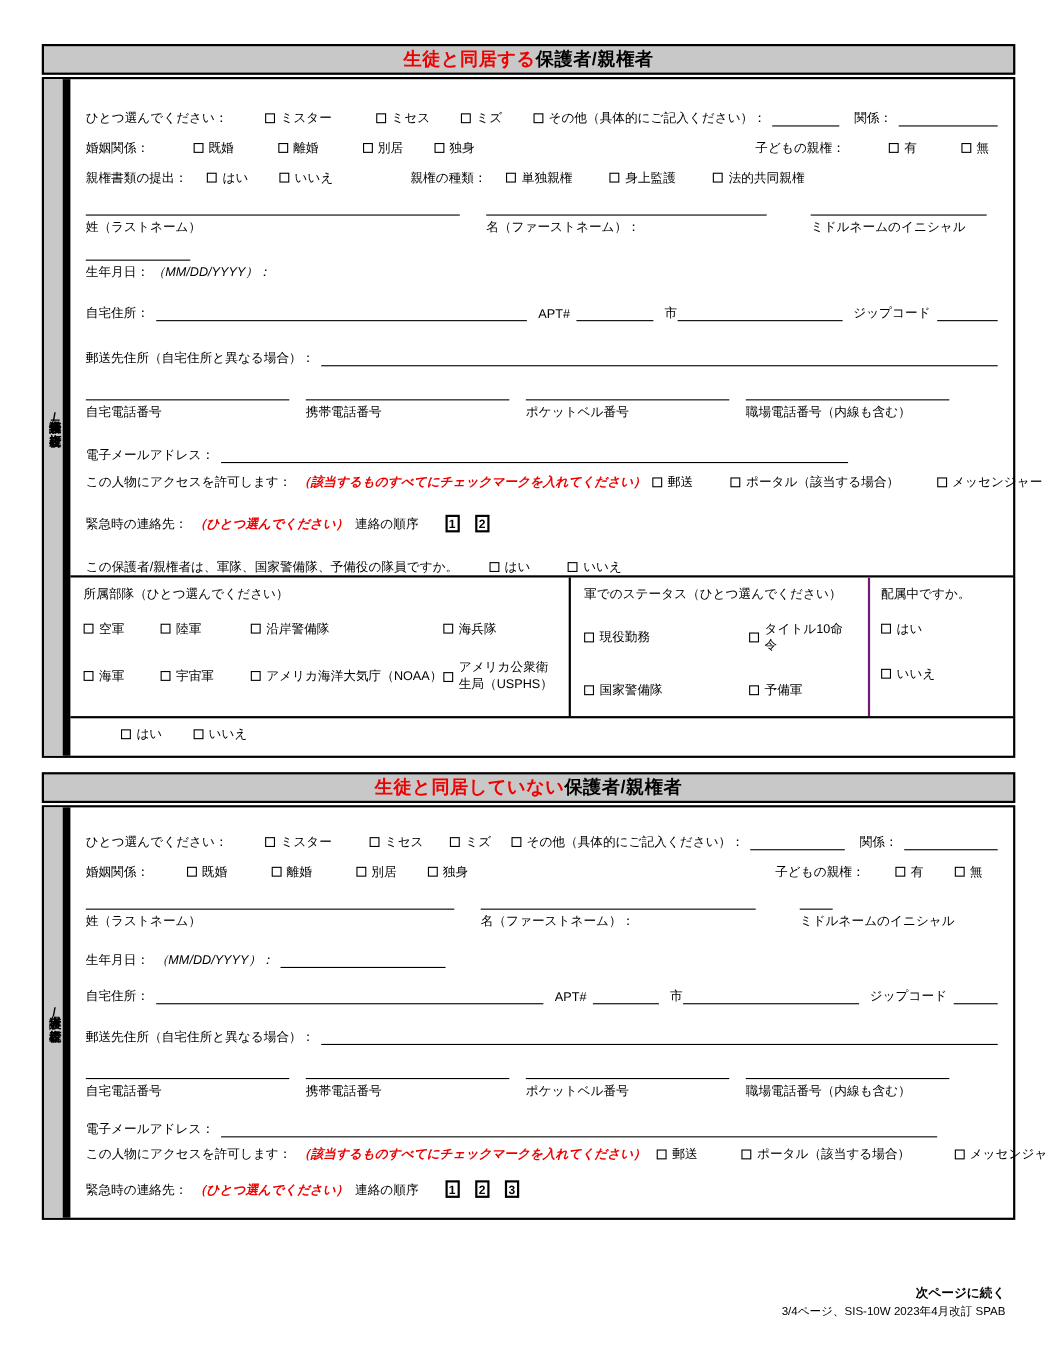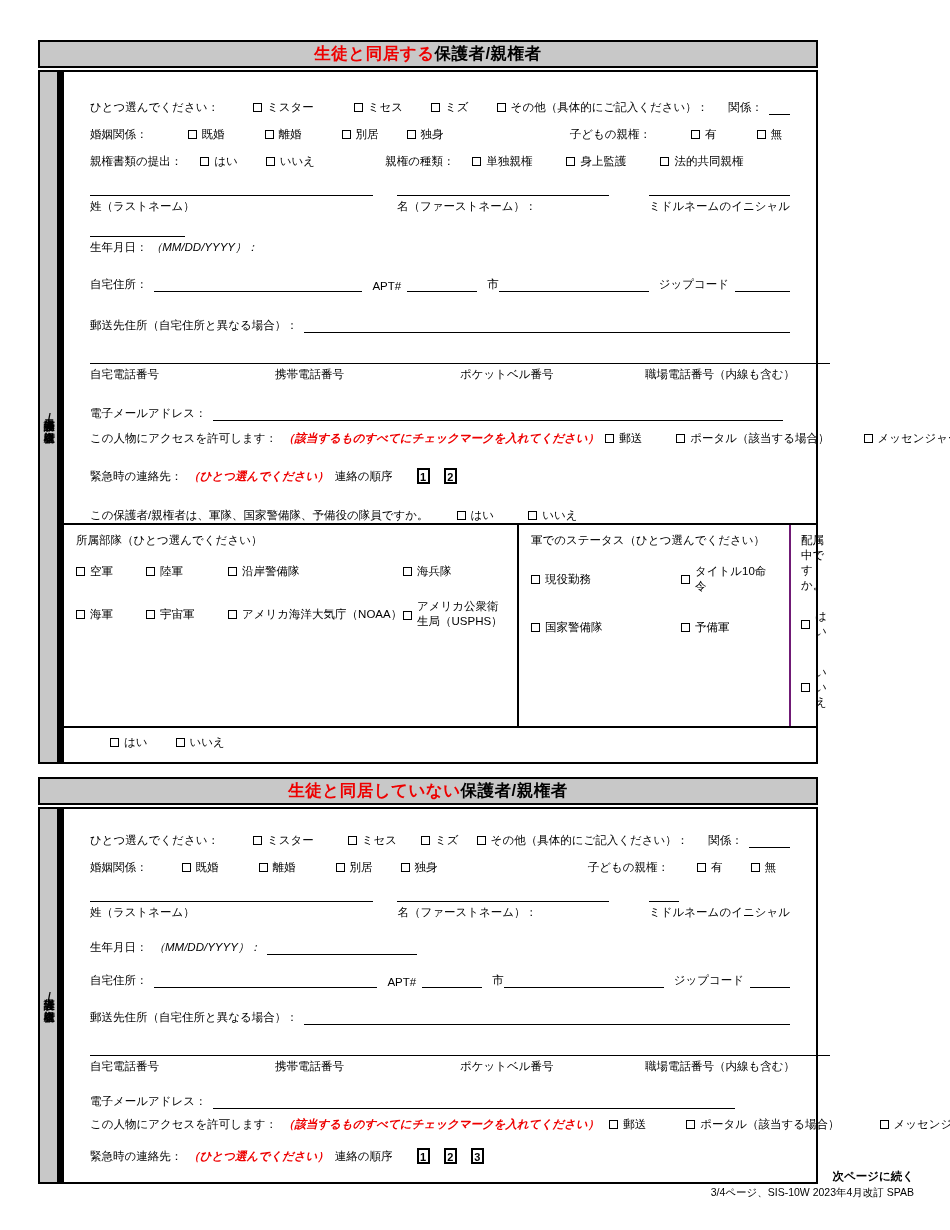--- a/index.html
+++ b/index.html
@@ -2,37 +2,37 @@
 <html><head>
 <meta charset="utf-8">
 <style>
   * { box-sizing: border-box; }
   html,body { margin:0; padding:0; }
   body {
     width:950px; height:1230px; background:#ffffff; color:#000;
     font-family:"Liberation Sans","DejaVu Sans",sans-serif;
     font-size:11.5px; position:relative; overflow:hidden;
   }
-  .page { position:absolute; left:38px; top:40px; width:780px; }
+  .page { position:absolute; left:38px; top:40px; width:885px; }
 
   .sec-header {
     border:2px solid #000; background:#c8c8c8; height:28px;
     display:flex; align-items:center; justify-content:center;
     font-size:16.5px; font-weight:bold; margin-bottom:2px; letter-spacing:.5px;
   }
   .red { color:#ee0000; }
   .rednote { color:#ee0000; font-weight:bold; font-style:italic; }
 
   .sec-body { display:flex; border:2px solid #000; background:#fff; align-items:stretch; }
   .side { width:17px; background:#c8c8c8; display:flex; align-items:center; justify-content:center; }
   .vtext { writing-mode:vertical-rl; text-orientation:upright; font-weight:bold; font-size:11px; line-height:1.05; }
   .bar { width:7px; background:#000; }
   .content { flex:1; min-width:0; padding-bottom:4px; }
 
-  .r { display:flex; align-items:flex-end; white-space:nowrap; padding:0 26px; }
+  .r { display:flex; align-items:flex-end; white-space:nowrap; padding:0 14px; }
   .grow { flex:1; }
   .line { border-bottom:1px solid #000; height:13px; display:inline-block; }
   .w30{width:30px}.w40{width:40px}.w55{width:55px}.w60{width:60px}.w70{width:70px}
   .w85{width:85px}.w90{width:90px}.w95{width:95px}.w150{width:150px}.w160{width:160px}
   .w185{width:185px}.w570{width:570px}
   .ml6{margin-left:6px}.ml10{margin-left:10px}.ml14{margin-left:14px}.ml18{margin-left:18px}
   .ml24{margin-left:24px}.ml28{margin-left:28px}.ml34{margin-left:34px}.ml40{margin-left:40px}
   .mr8{margin-right:8px}.mr14{margin-right:14px}
 
   .cb { display:inline-block; width:9px; height:9px; border:1px solid #000; margin-right:5px; background:#fff; flex:none; vertical-align:-1px; }

